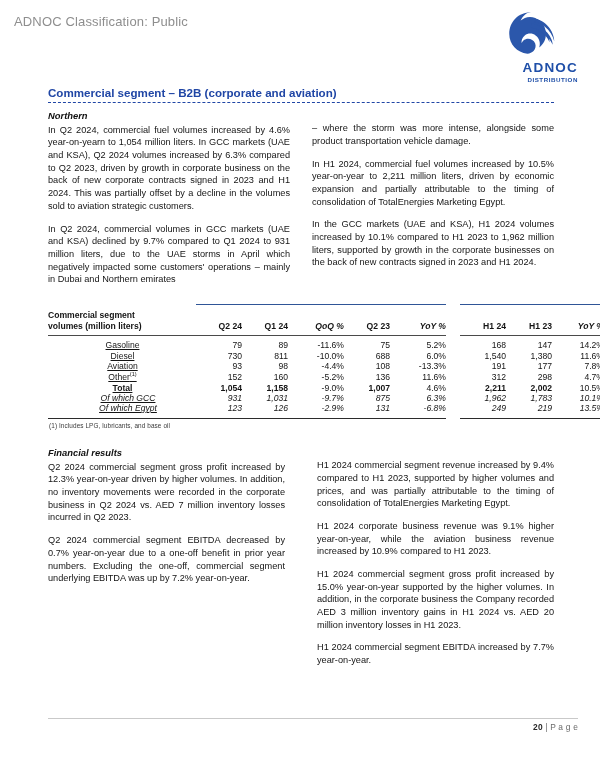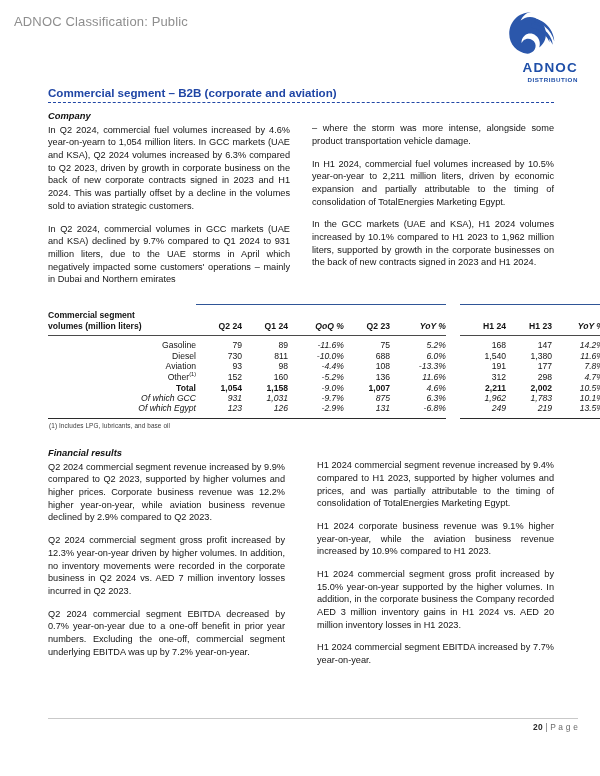--- a/index.html
+++ b/index.html
@@ -161,25 +161,26 @@
   }
   th.ital { font-style: italic; }
   tbody td {
     text-align: right;
     padding: 2.6px 0 2.6px 0;
     font-size: 8.6px;
     line-height: 1.2;
     white-space: nowrap;
   }
   tbody td.name {
-    text-align: right;
+    text-align: center;
     padding-left: 1px;
+    text-decoration: underline;
   }
   tbody td.gap-col { }
-  tbody tr.pct td.pctcell { font-style: italic; }
+  tbody tr.pct td.pctcell { }
   tbody tr.total td { font-weight: bold; }
   tbody tr.total td.pctcell { font-weight: normal; }
   tbody tr.sub td {
     font-style: italic;
   }
   tbody tr.sub td.name {
     padding-left: 12px;
   }
   tbody tr.first-row td { padding-top: 4px; }
   tbody tr.lastline td {
@@ -250,21 +251,21 @@
     <div class="logo-sub">DISTRIBUTION</div>
   </div>
 
   <div class="section-title-wrap">
     <div class="section-title">Commercial segment – B2B (corporate and aviation)</div>
     <div class="section-rule"></div>
   </div>
 
   <div class="cols">
     <div class="col">
-      <div class="sub-head">Company</div>
+      <div class="sub-head">Northern</div>
       <p class="para">In Q2 2024, commercial fuel volumes increased by 4.6% year-on-yearn to 1,054 million liters. In GCC markets (UAE and KSA), Q2 2024 volumes increased by 6.3% compared to Q2 2023, driven by growth in corporate business on the back of new corporate contracts signed in 2023 and H1 2024. This was partially offset by a decline in the volumes sold to aviation strategic customers.</p>
       <p class="para">In Q2 2024, commercial volumes in GCC markets (UAE and KSA) declined by 9.7% compared to Q1 2024 to 931 million liters, due to the UAE storms in April which negatively impacted some customers' operations – mainly in Dubai and Northern emirates</p>
     </div>
     <div class="col">
       <div class="spacer-line"></div>
       <p class="para">– where the storm was more intense, alongside some product transportation vehicle damage.</p>
       <p class="para">In H1 2024, commercial fuel volumes increased by 10.5% year-on-year to 2,211 million liters, driven by economic expansion and partially attributable to the timing of consolidation of TotalEnergies Marketing Egypt.</p>
       <p class="para">In the GCC markets (UAE and KSA), H1 2024 volumes increased by 10.1% compared to H1 2023 to 1,962 million liters, supported by growth in the corporate businesses on the back of new contracts signed in 2023 and H1 2024.</p>
     </div>
   </div>
@@ -392,21 +393,20 @@
           <td class="pctcell">13.5%</td>
         </tr>
       </tbody>
     </table>
     <div class="table-note">(1) Includes LPG, lubricants, and base oil</div>
   </div>
 
   <div class="cols-lower">
     <div class="col">
       <div class="sub-head">Financial results</div>
-      <p class="para">Q2 2024 commercial segment revenue increased by 9.9% compared to Q2 2023, supported by higher volumes and higher prices. Corporate business revenue was 12.2% higher year-on-year, while aviation business revenue declined by 2.9% compared to Q2 2023.</p>
       <p class="para">Q2 2024 commercial segment gross profit increased by 12.3% year-on-year driven by higher volumes. In addition, no inventory movements were recorded in the corporate business in Q2 2024 vs. AED 7 million inventory losses incurred in Q2 2023.</p>
       <p class="para">Q2 2024 commercial segment EBITDA decreased by 0.7% year-on-year due to a one-off benefit in prior year numbers. Excluding the one-off, commercial segment underlying EBITDA was up by 7.2% year-on-year.</p>
     </div>
     <div class="col">
       <div class="spacer-line"></div>
       <p class="para">H1 2024 commercial segment revenue increased by 9.4% compared to H1 2023, supported by higher volumes and prices, and was partially attributable to the timing of consolidation of TotalEnergies Marketing Egypt.</p>
       <p class="para">H1 2024 corporate business revenue was 9.1% higher year-on-year, while the aviation business revenue increased by 10.9% compared to H1 2023.</p>
       <p class="para">H1 2024 commercial segment gross profit increased by 15.0% year-on-year supported by the higher volumes. In addition, in the corporate business the Company recorded AED 3 million inventory gains in H1 2024 vs. AED 20 million inventory losses in H1 2023.</p>
       <p class="para">H1 2024 commercial segment EBITDA increased by 7.7% year-on-year.</p>
     </div>

